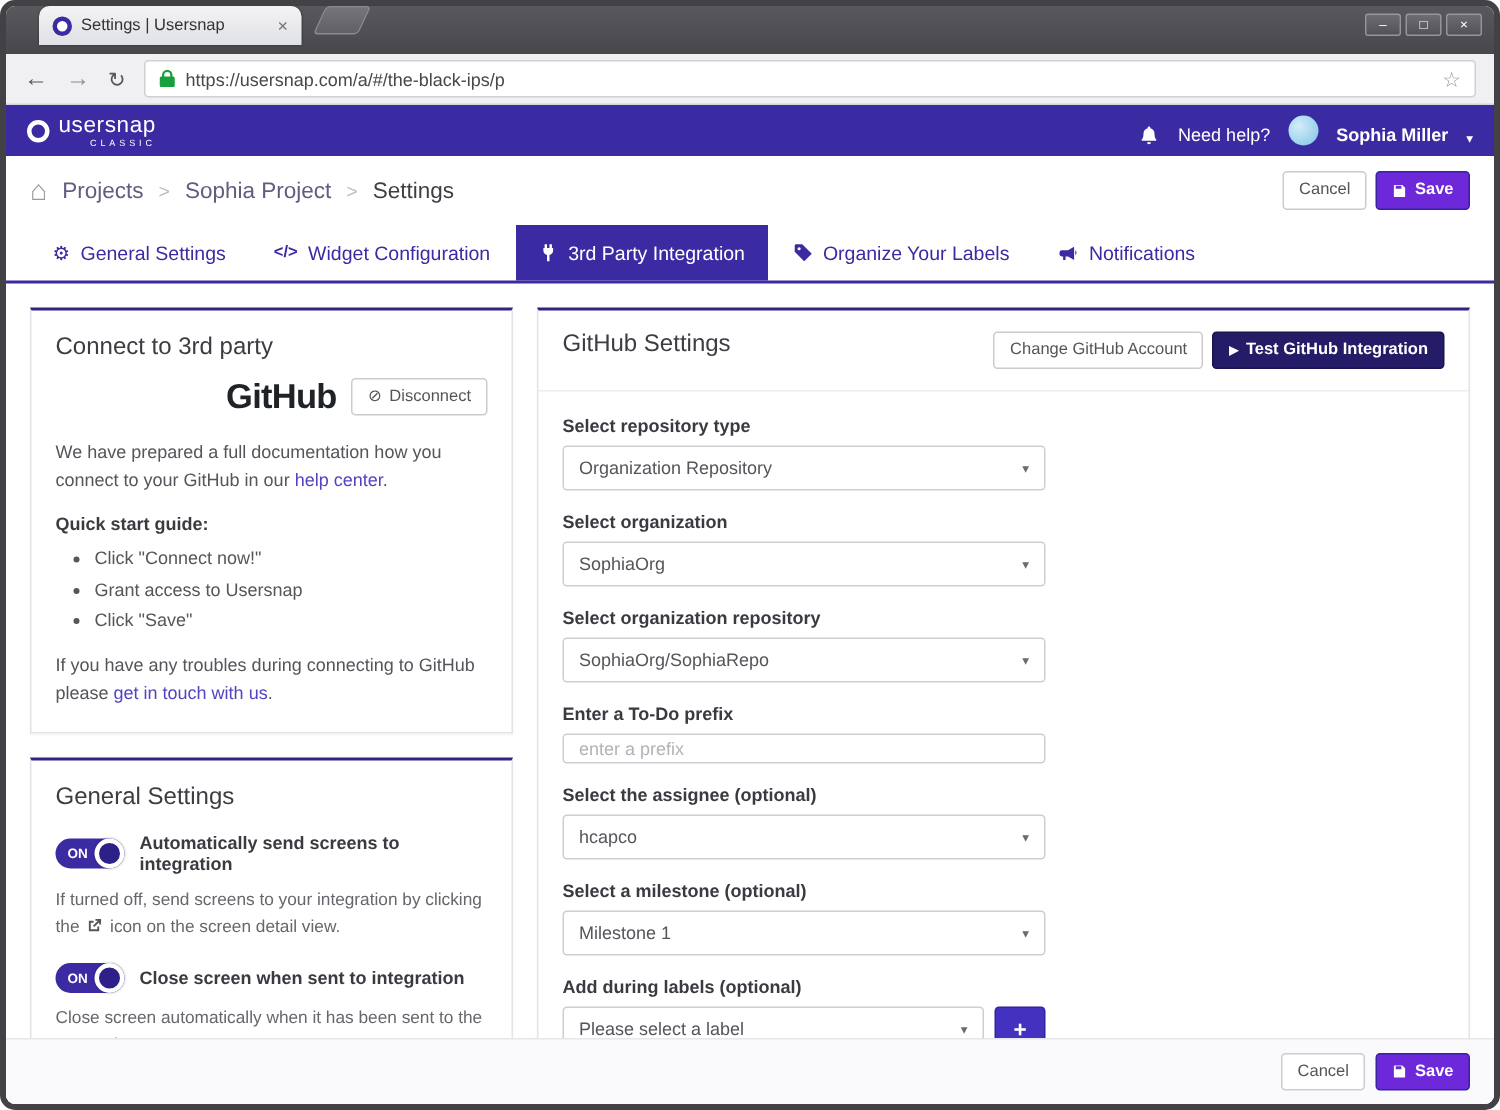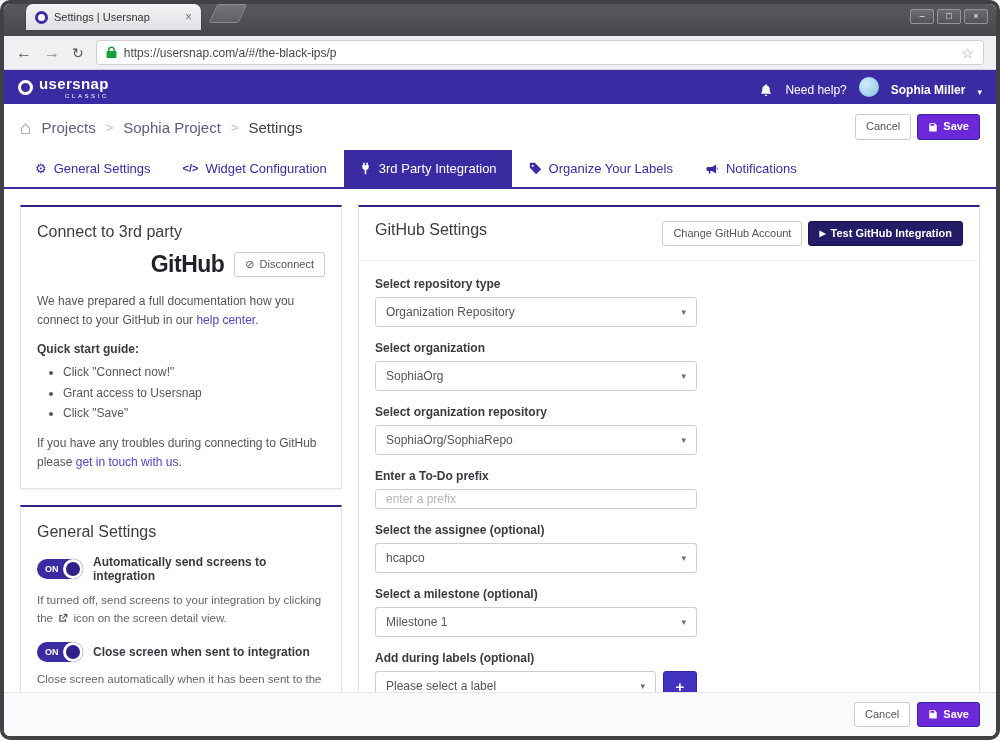--- a/index.html
+++ b/index.html
@@ -30,21 +30,21 @@
   .url { font-size:12px; color:#47474d; white-space:nowrap; }
   .star { margin-left:auto; font-size:14px; color:#9a9aa0; cursor:pointer; }
 
   
   .app { flex:1; display:flex; flex-direction:column; min-height:0; background:#fff; }
 
   .app-header { height:34px; background:#3b2ba3; display:flex; align-items:center; padding:0 14px; flex:none; }
   .logo { display:flex; align-items:center; gap:6px; color:#fff; cursor:pointer; }
   .logo-ring { width:15px; height:15px; border:3px solid #fff; border-radius:50%; }
   .logo-texts { display:flex; flex-direction:column; line-height:1; }
-  .logo-main { font-size:15px; font-weight:bold; letter-spacing:.4px; }
+  .logo-main { font-size:15px; font-weight:normal; letter-spacing:.4px; }
   .logo-sub { font-size:6px; letter-spacing:2.6px; text-align:right; margin-top:2px; }
   .header-right { margin-left:auto; display:flex; align-items:flex-end; gap:12px; color:#fff; }
   .bell { display:inline-flex; cursor:pointer; }
   .need-help { font-size:12px; cursor:pointer; }
   .avatar { width:20px; height:20px; border-radius:50%; background:radial-gradient(circle at 35% 35%,#d3edf9,#7fc4e4); }
   .user-name { font-size:12px; font-weight:bold; cursor:pointer; }
   .caret-sm { font-size:9px; }
 
   .breadcrumb-row { height:46px; display:flex; align-items:center; padding:0 16px; gap:10px; background:#fff; flex:none; }
   .home-glyph { font-size:19px; color:#9a9aa2; cursor:pointer; line-height:1; }

